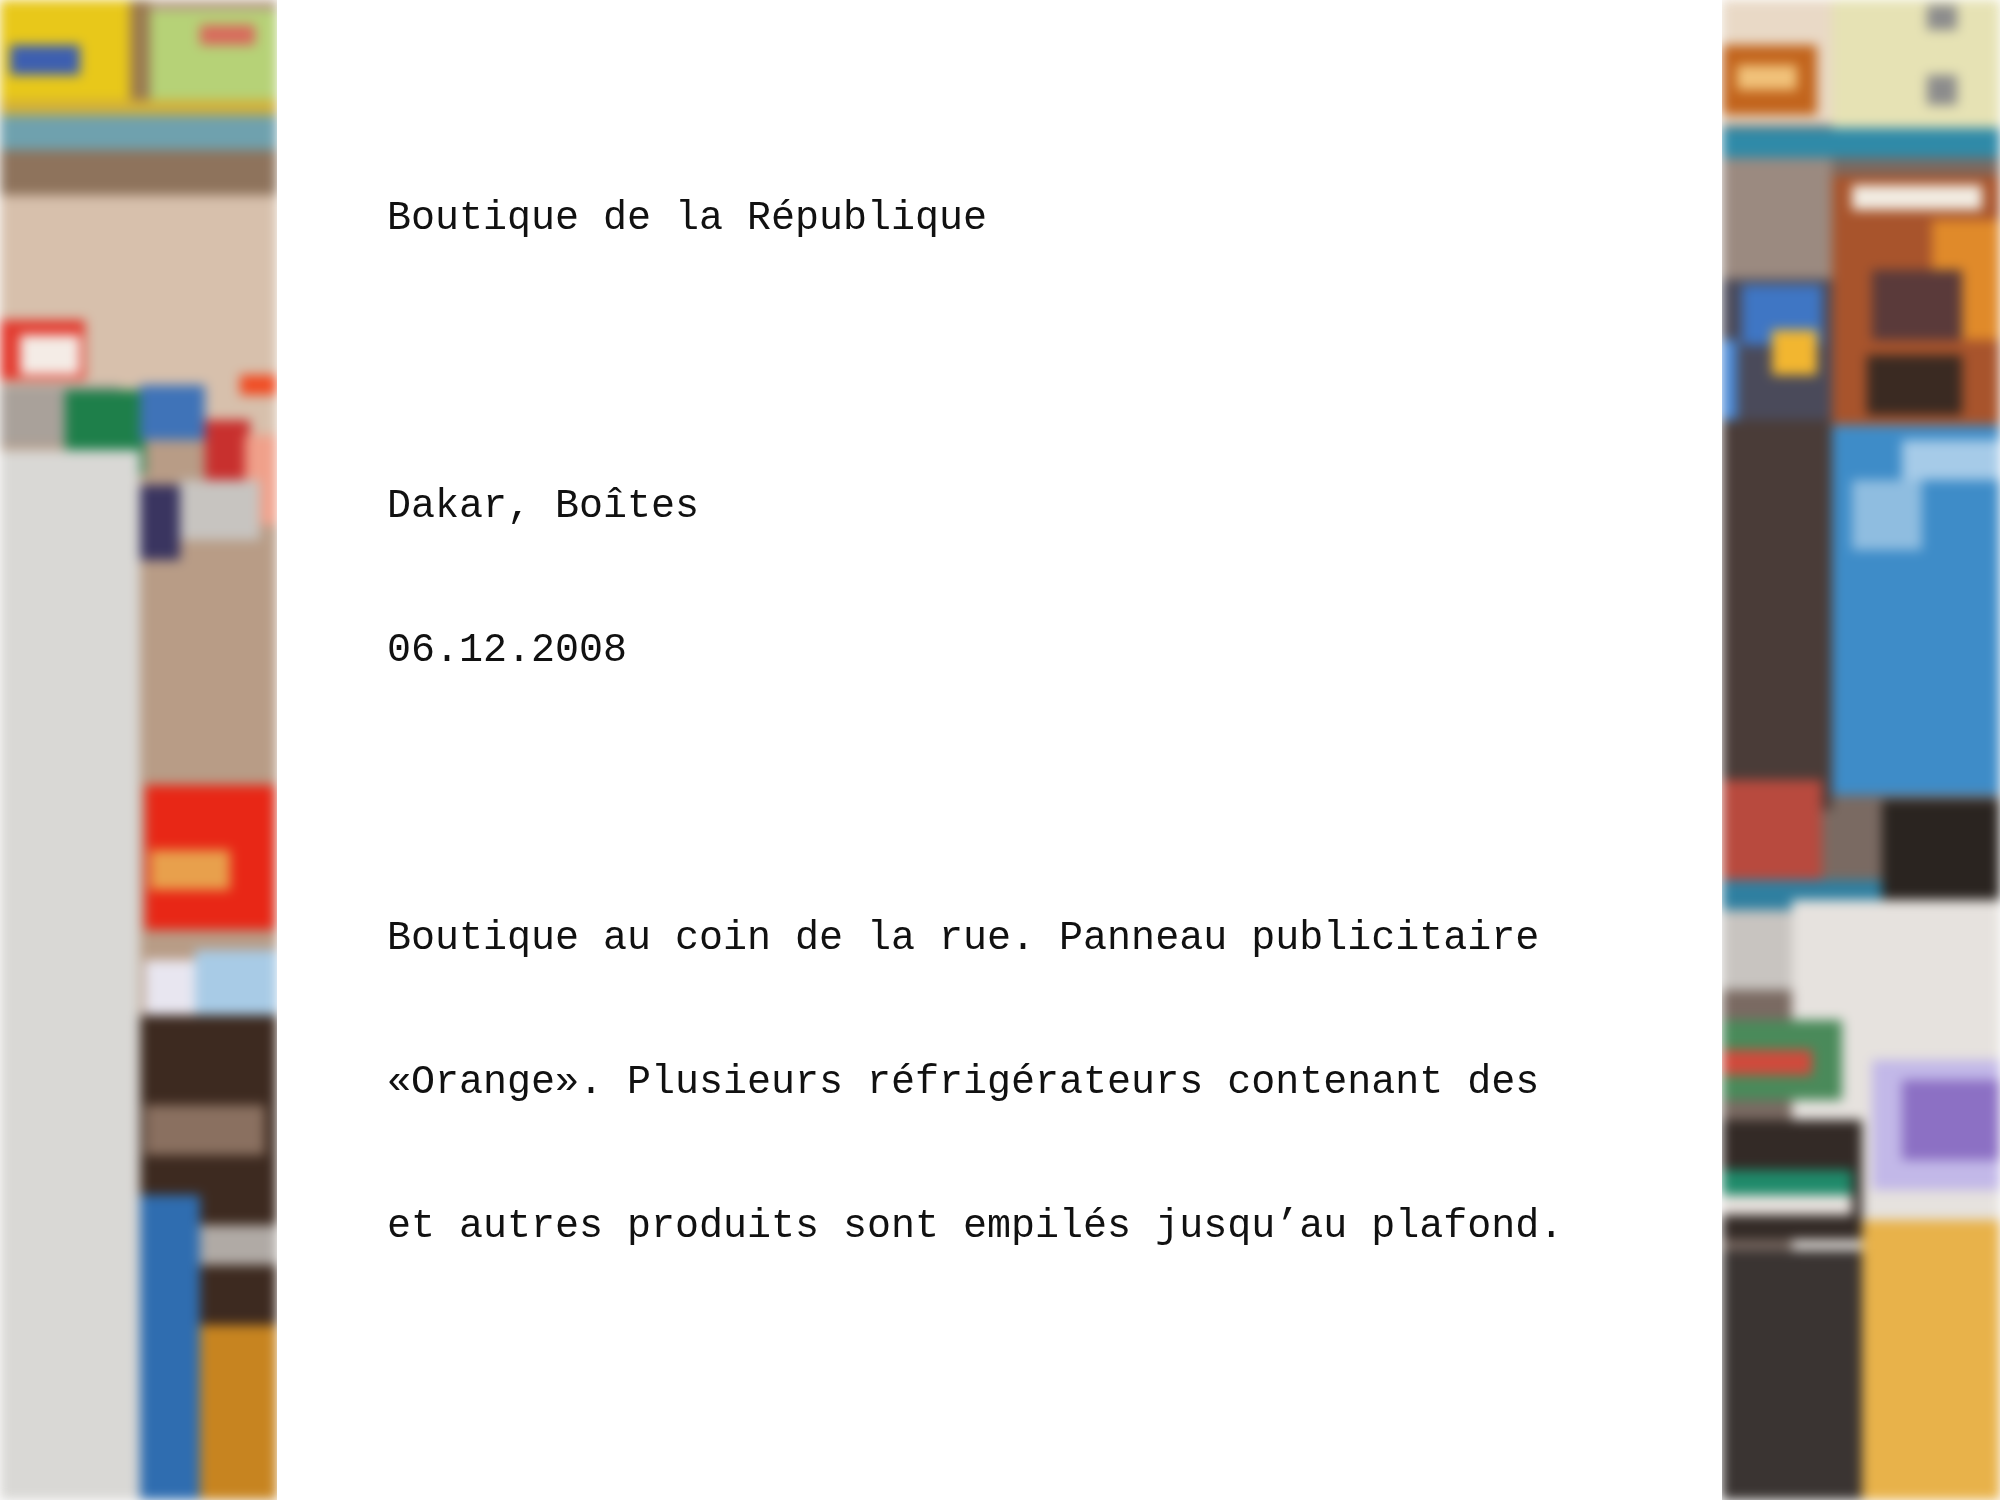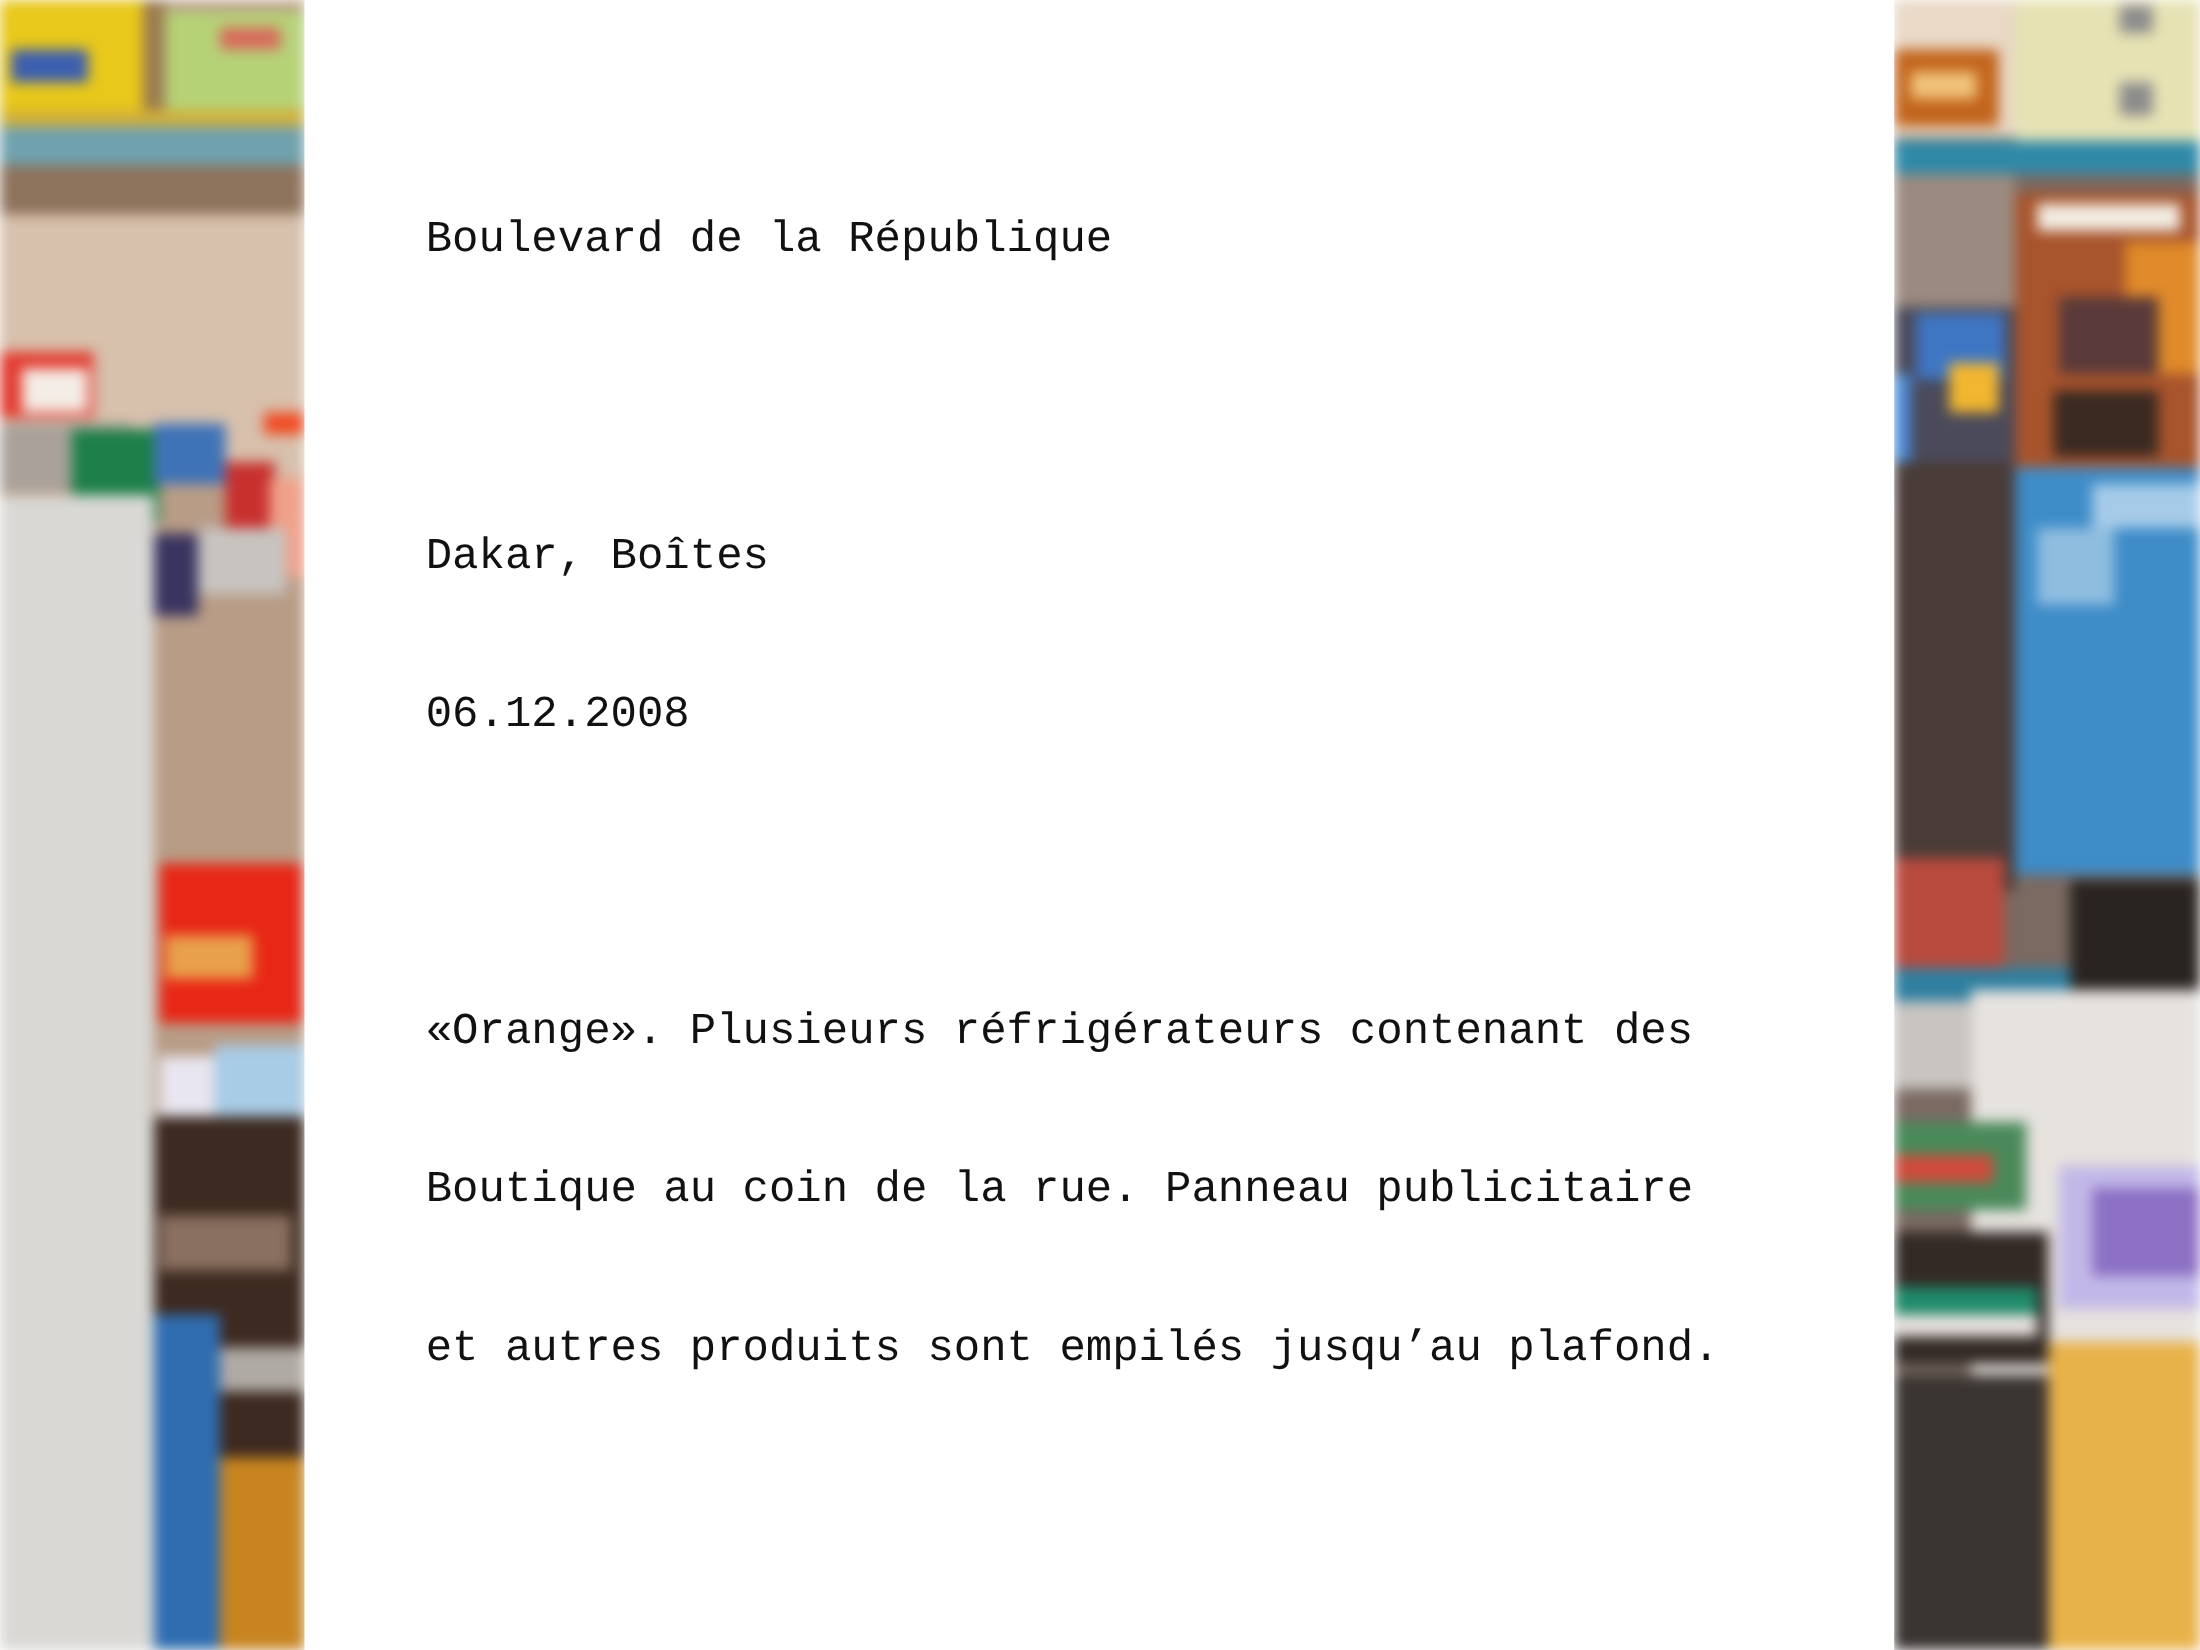--- a/index.html
+++ b/index.html
@@ -64,27 +64,27 @@
     <div class="blk" style="left:145px;top:1105px;width:120px;height:50px;background:#8a7060;"></div>
     <div class="blk" style="left:140px;top:1195px;width:60px;height:305px;background:#2f6db0;"></div>
     <div class="blk" style="left:200px;top:1225px;width:77px;height:40px;background:#b0aaa5;"></div>
     <div class="blk" style="left:200px;top:1325px;width:77px;height:175px;background:#c78420;"></div>
   </div>
 </div>
 
 <div class="page"></div>
 
 <div class="text">
-  <span class="line">Boulevard de la République</span>
+  <span class="line">Boutique de la République</span>
   <span class="gap"></span>
   <span class="line">Dakar, Boîtes</span>
   <span class="line">06.12.2008</span>
   <span class="gap"></span>
+  <span class="line">Boutique au coin de la rue. Panneau publicitaire</span>
   <span class="line">«Orange». Plusieurs réfrigérateurs contenant des</span>
-  <span class="line">Boutique au coin de la rue. Panneau publicitaire</span>
   <span class="line">et autres produits sont empilés jusqu’au plafond.</span>
   
   
   
   
   
   
   
   
   

